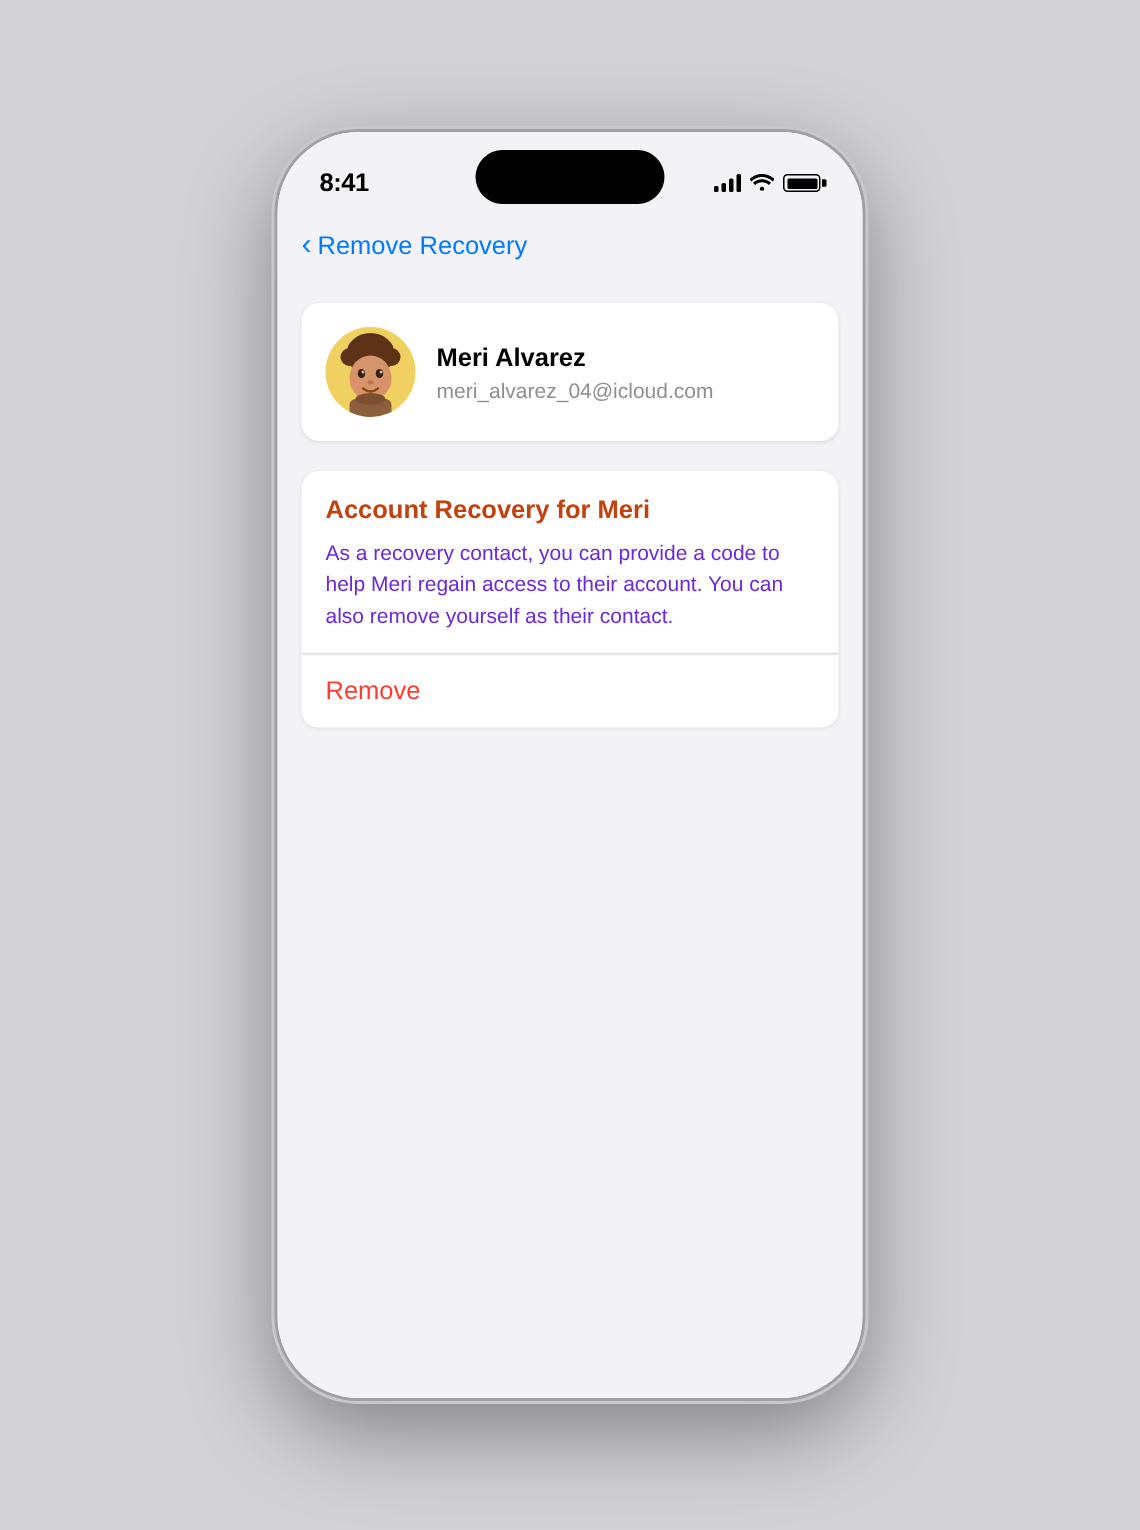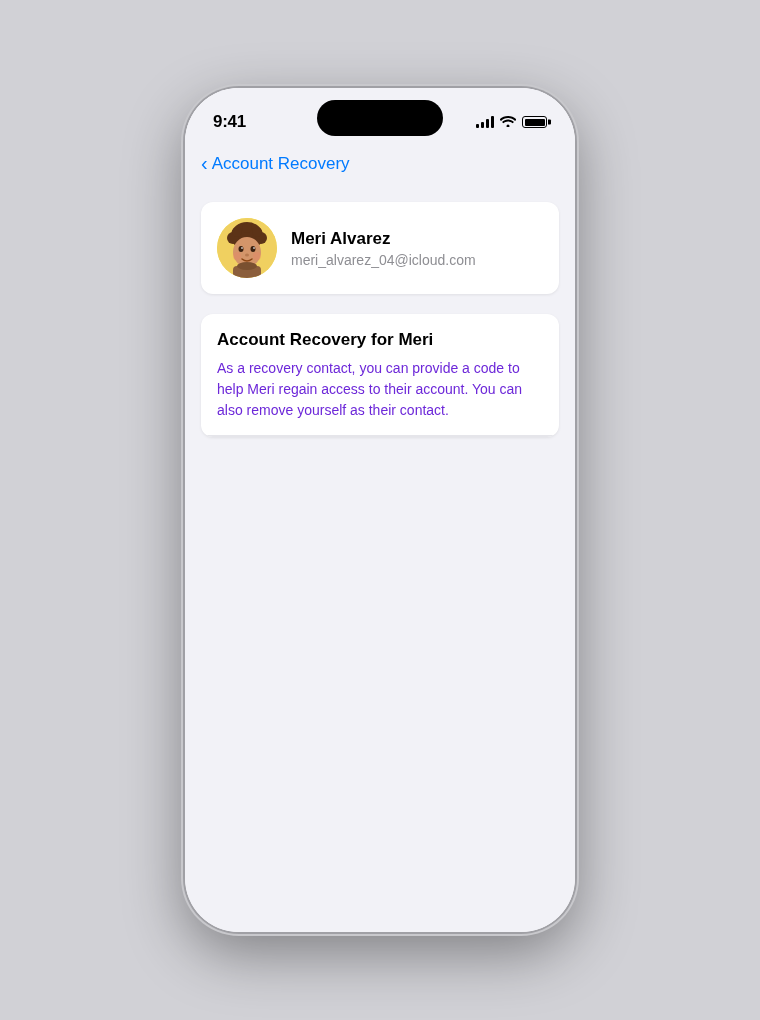--- a/index.html
+++ b/index.html
@@ -234,21 +234,21 @@
       box-shadow: 0 1px 3px rgba(0,0,0,0.08);
     }
 
     .recovery-text-section {
       padding: 16px 16px 14px;
     }
 
     .recovery-card-title {
       font-size: 17px;
       font-weight: 600;
-      color: #000000;
+      color: #c2410c;
       margin-bottom: 8px;
     }
 
     .recovery-card-body {
       font-size: 14px;
       color: #6d28d9;
       line-height: 1.5;
     }
 
     .divider {
@@ -286,21 +286,21 @@
       font-family: inherit;
     }
   </style>
 </head>
 <body>
 
 <div class="phone-frame">
   <div class="screen">
 
     <div class="status-bar">
-      <span class="status-time">9:41</span>
+      <span class="status-time">8:41</span>
 
       <div class="dynamic-island"></div>
 
       <div class="status-icons">
         <div class="signal-bars">
           <div class="signal-bar" style="height:4px"></div>
           <div class="signal-bar" style="height:6px"></div>
           <div class="signal-bar" style="height:9px"></div>
           <div class="signal-bar" style="height:12px"></div>
         </div>
@@ -313,21 +313,21 @@
         </span>
         <div class="battery-icon">
           <div class="battery-fill"></div>
         </div>
       </div>
     </div>
 
     <div class="nav-bar">
       <div class="back-button">
         <span class="back-chevron">‹</span>
-        <span class="nav-title">Account Recovery</span>
+        <span class="nav-title">Remove Recovery</span>
       </div>
     </div>
 
     <div class="content">
 
       <div class="profile-card">
         <div class="avatar-container">
 
           <svg width="60" height="60" viewBox="0 0 60 60">
 
@@ -369,17 +369,20 @@
         <div class="recovery-text-section">
           <div class="recovery-card-title">Account Recovery for Meri</div>
           <div class="recovery-card-body">As a recovery contact, you can provide a code to help Meri regain access to their account. You can also remove yourself as their contact.</div>
         </div>
 
         <div class="divider"></div>
 
 
         <div class="divider-full"></div>
 
+        <button class="remove-btn" style="color:#ff3b30;">
+          <span>Remove</span>
+        </button>
       </div>
 
     </div>
   </div>
 </div>
 
 </body></html>

